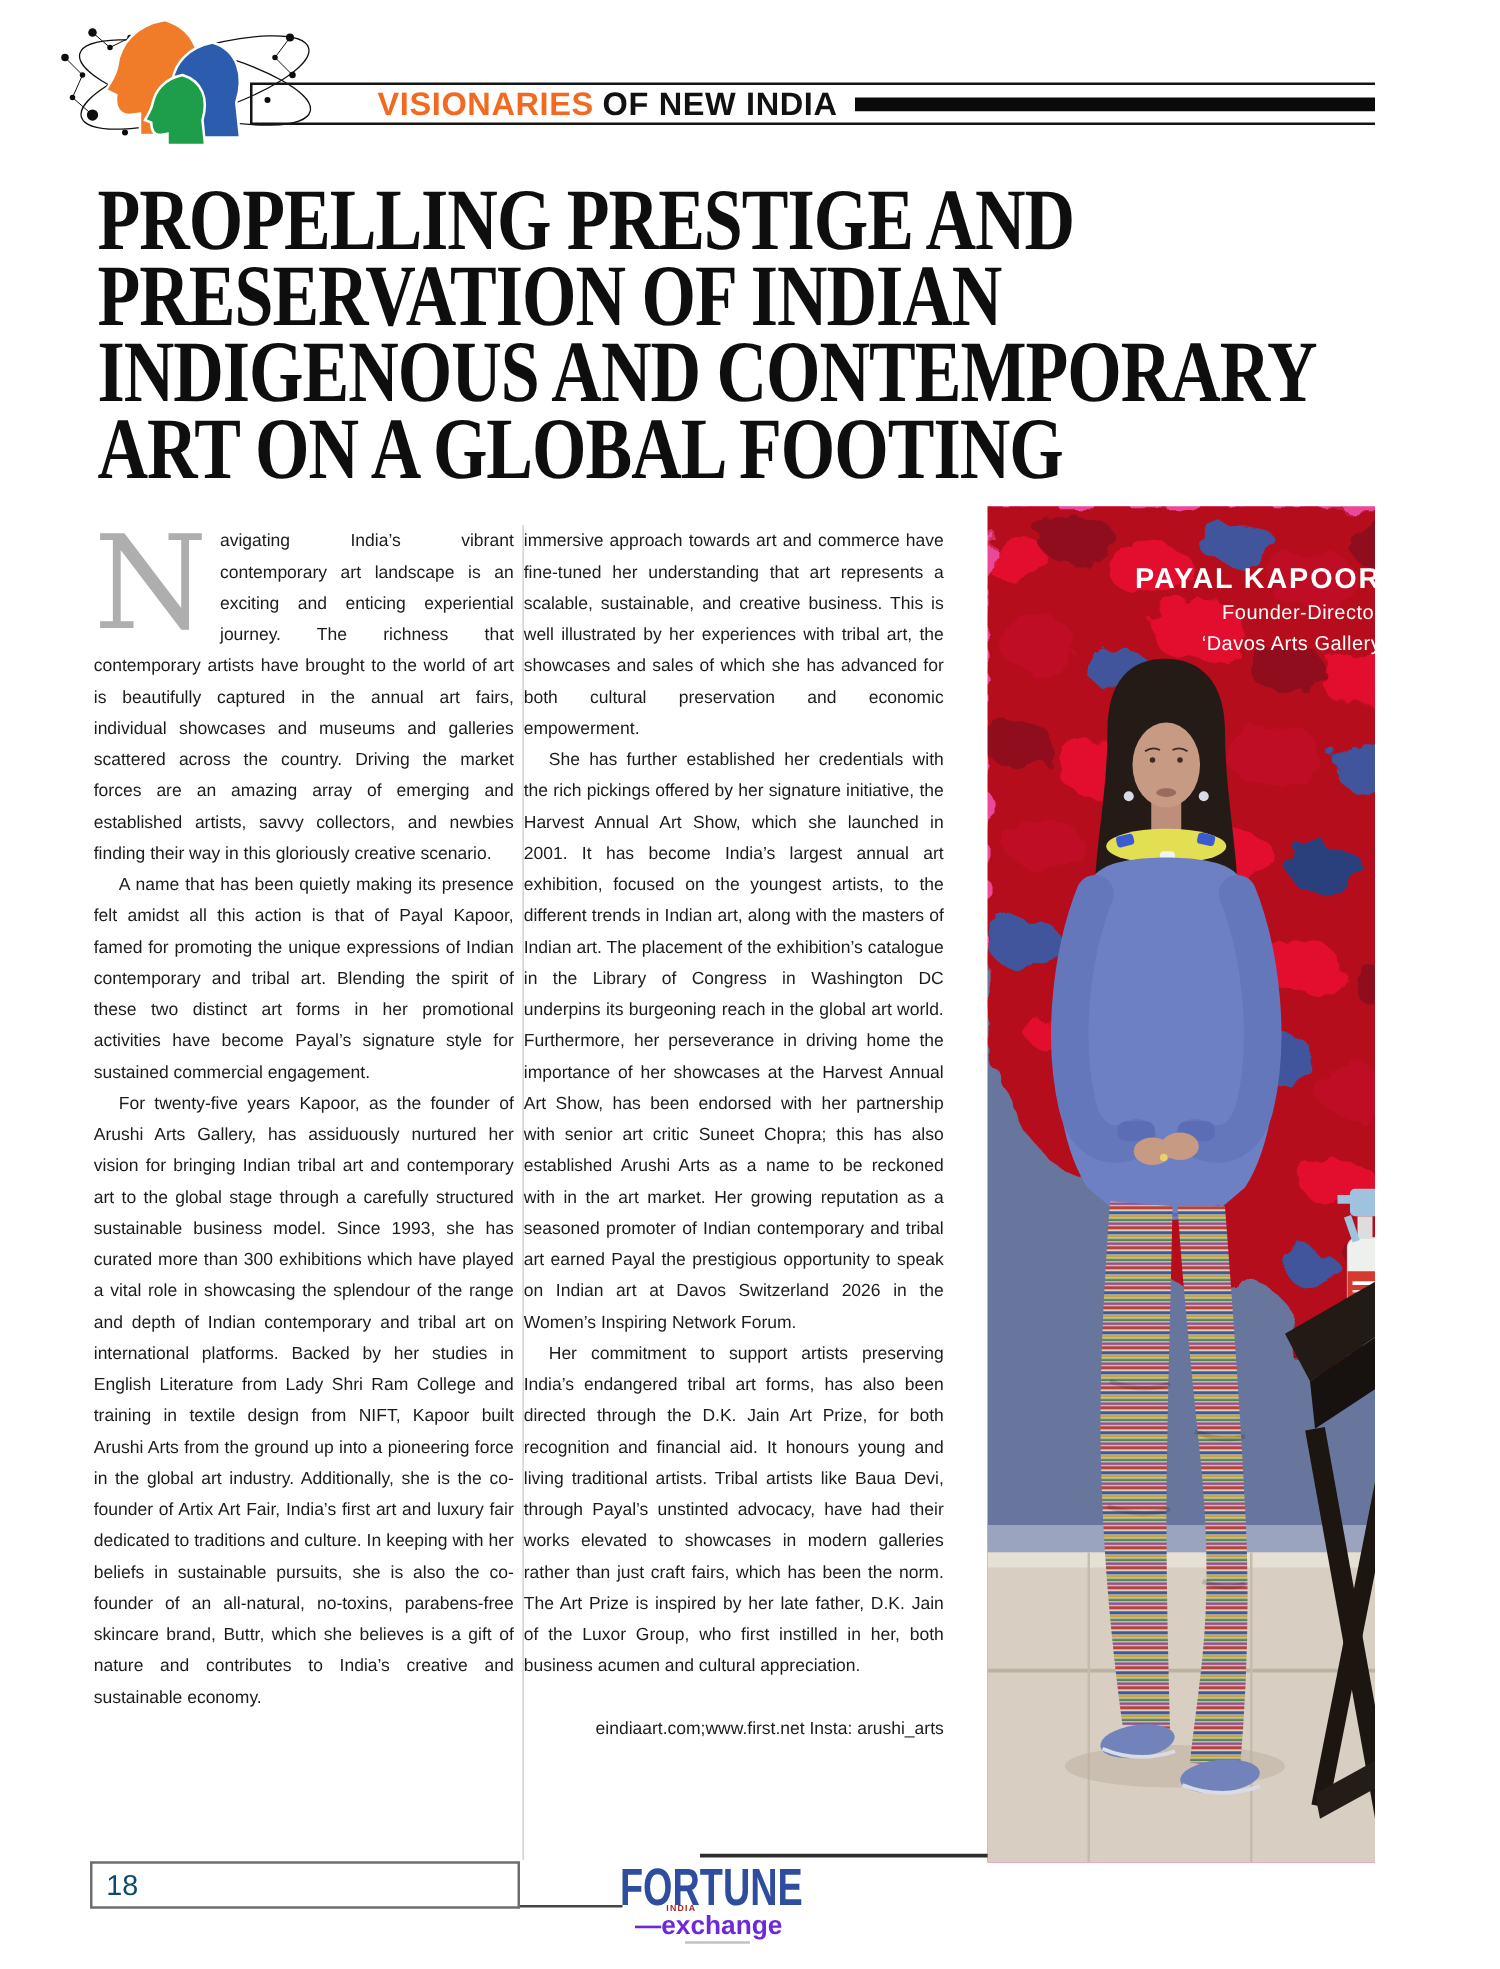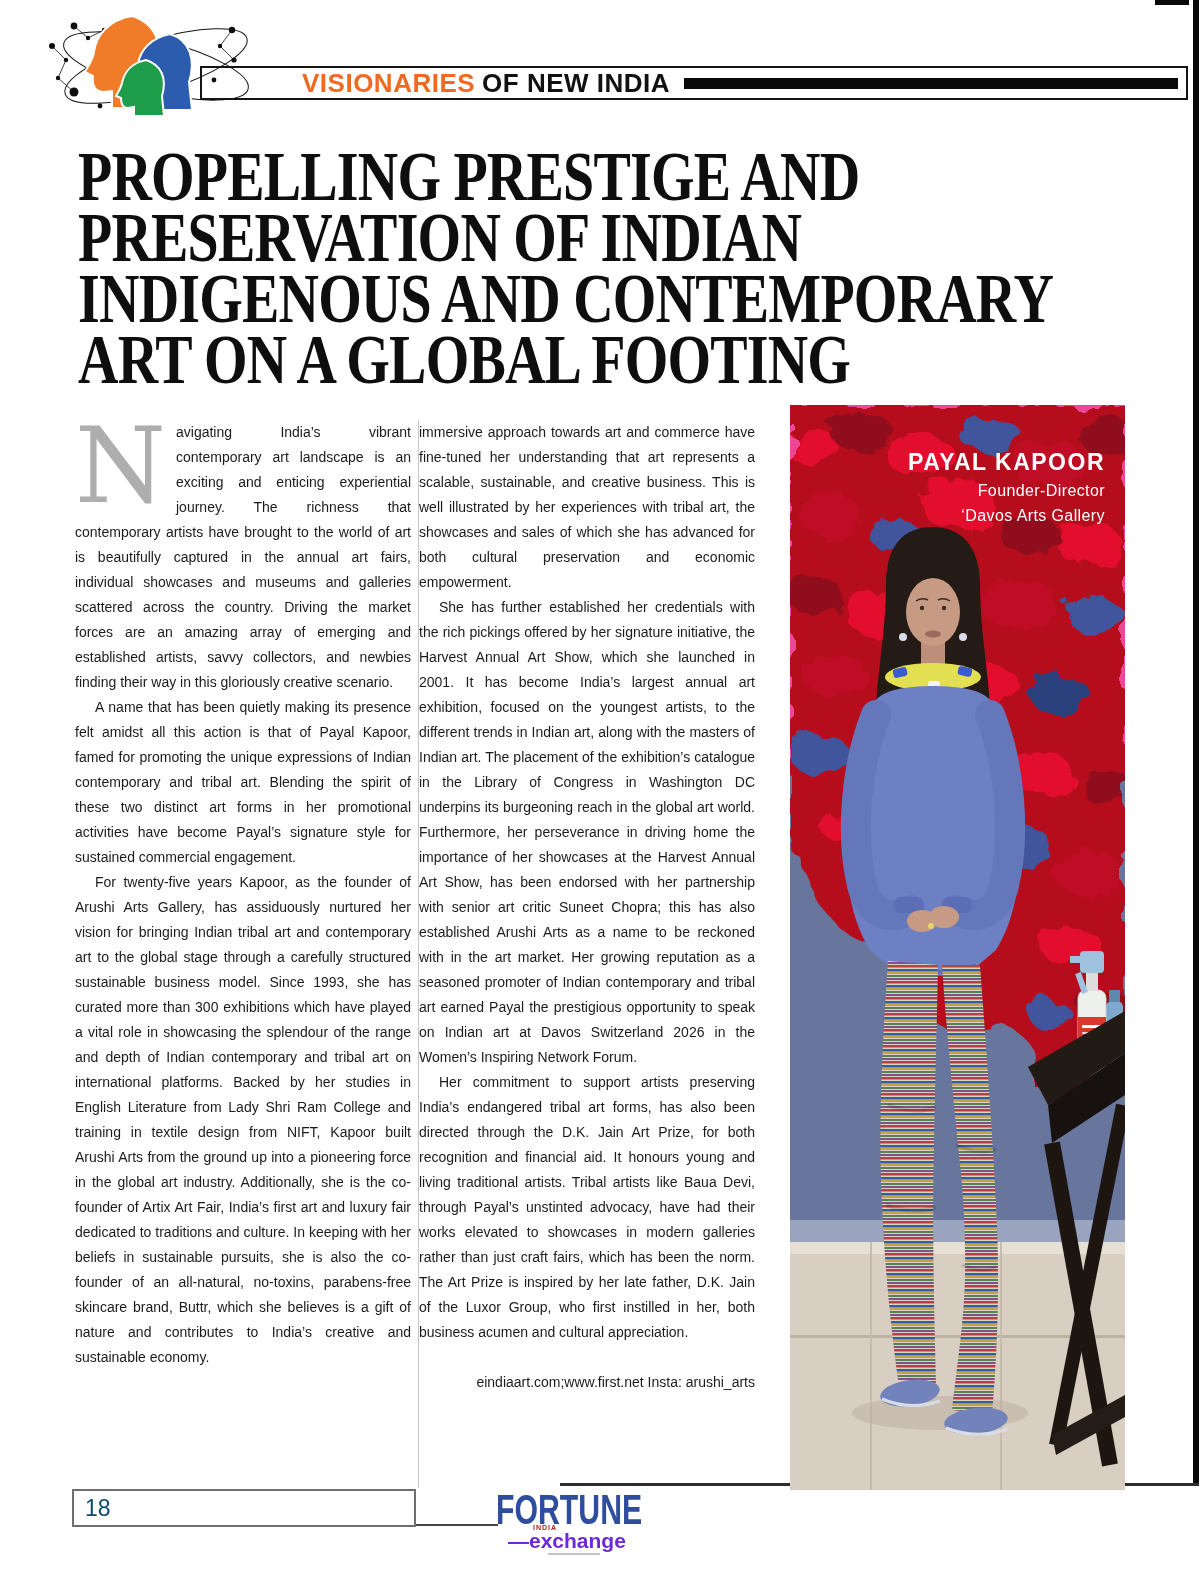--- a/index.html
+++ b/index.html
@@ -1,16 +1,16 @@
 <!DOCTYPE html>
 <html><head>
 <meta charset="utf-8">
 <style>
   html,body{margin:0;padding:0;background:#ffffff;}
-  .page{position:relative;width:1200px;height:1575px;background:#ffffff;overflow:hidden;
+  .page{position:relative;width:1100px;height:1575px;background:#ffffff;overflow:hidden;
         font-family:"Liberation Sans",sans-serif;color:#1c1c1c;}
 
   
   .corner-bar{position:absolute;left:1155px;top:0;width:34px;height:5px;background:#0a0a0a;}
   .right-border{position:absolute;left:1193px;top:0;width:6px;height:1486px;background:#0a0a0a;}
   .bottom-rule{position:absolute;left:560px;top:1483px;width:639px;height:3px;background:#2d2d2d;}
 
   
   .logo-wrap{position:absolute;left:44px;top:8px;width:220px;height:110px;}
   .section-box{position:absolute;left:200px;top:66px;width:988px;height:34px;

